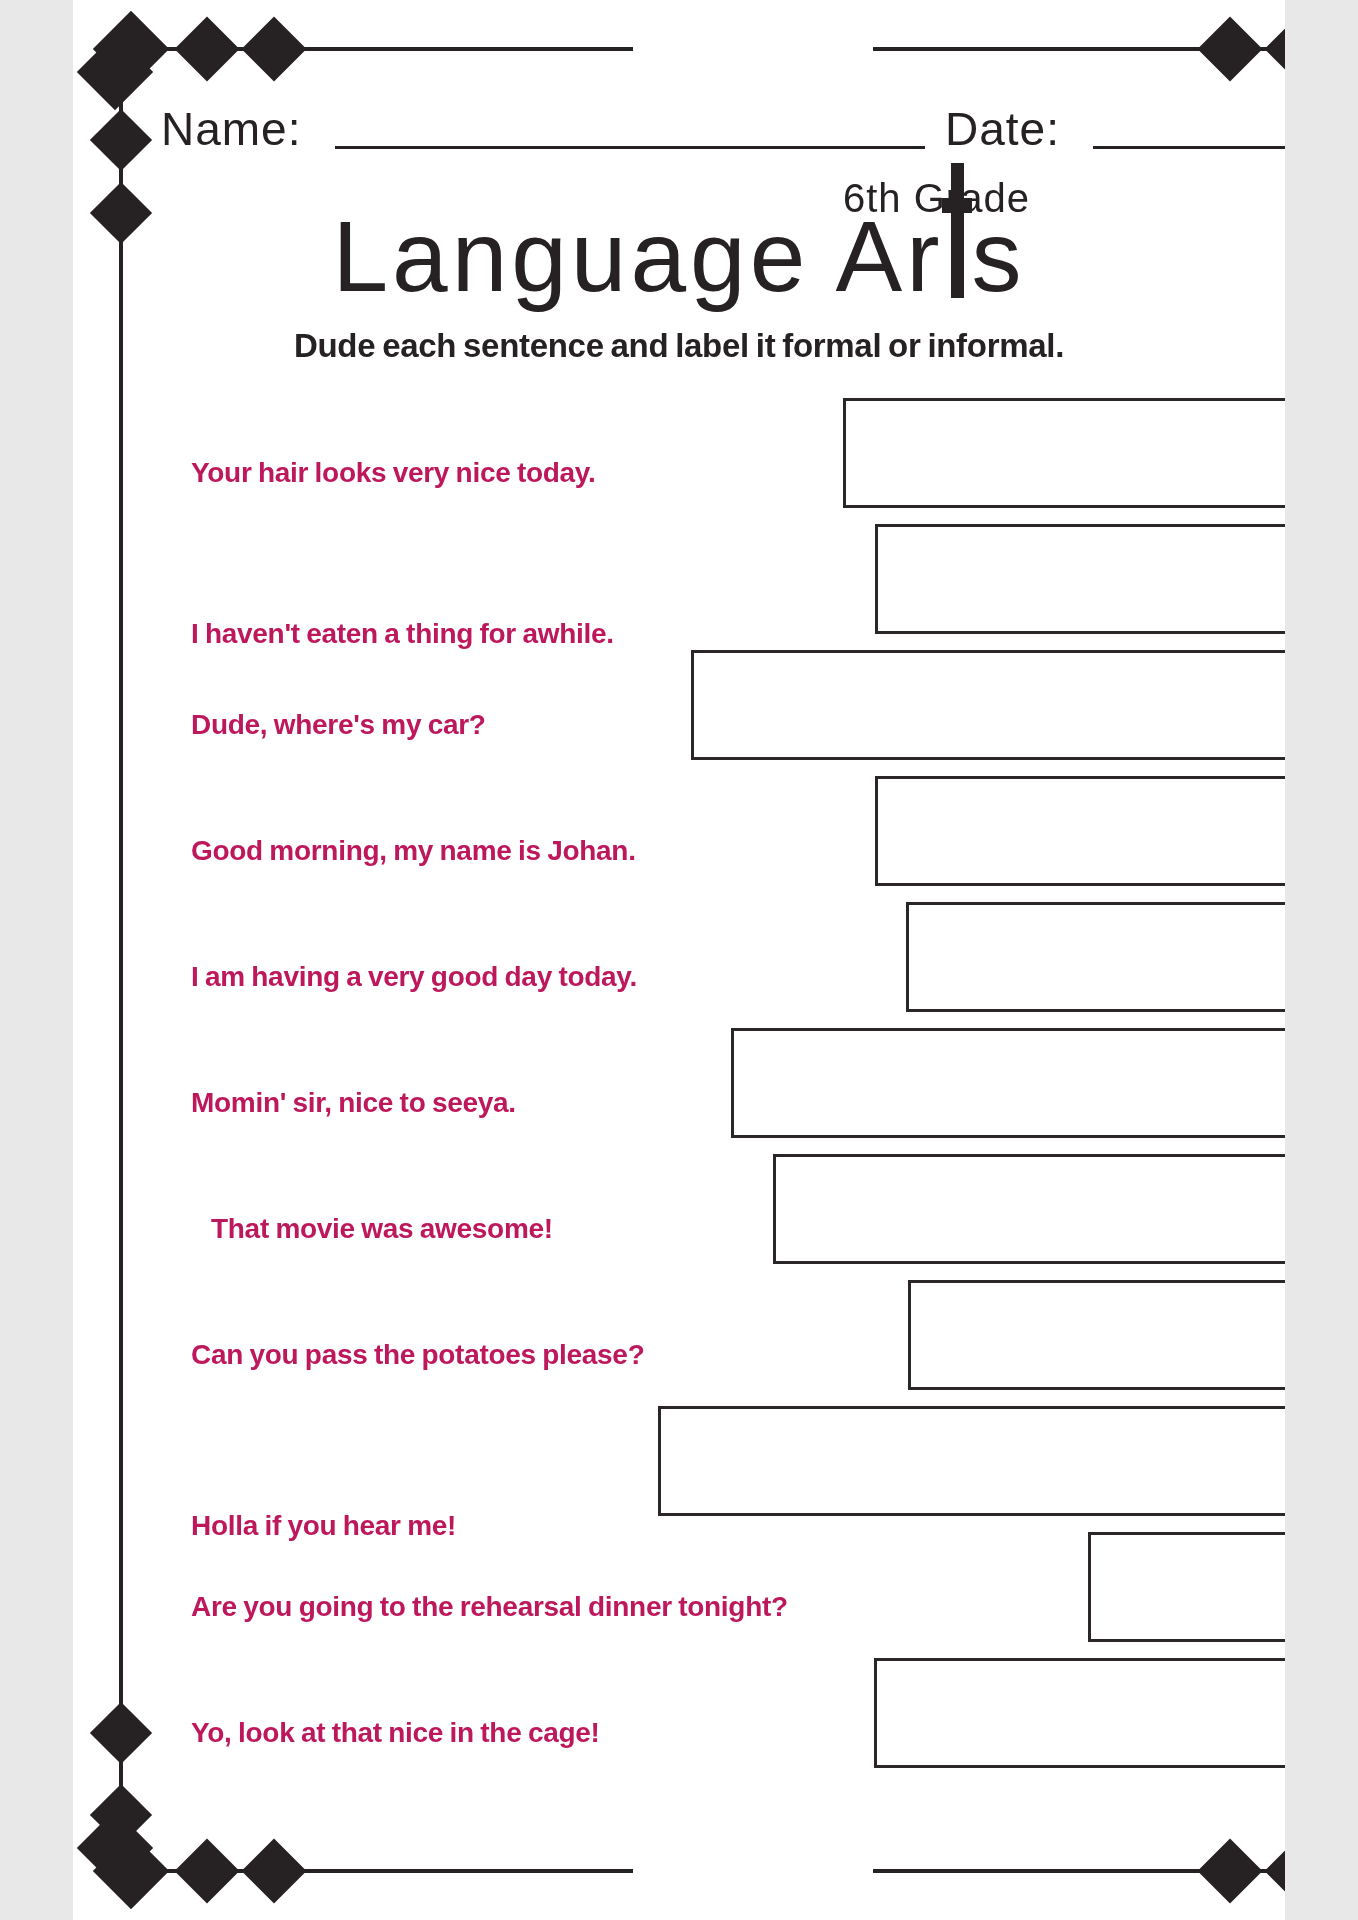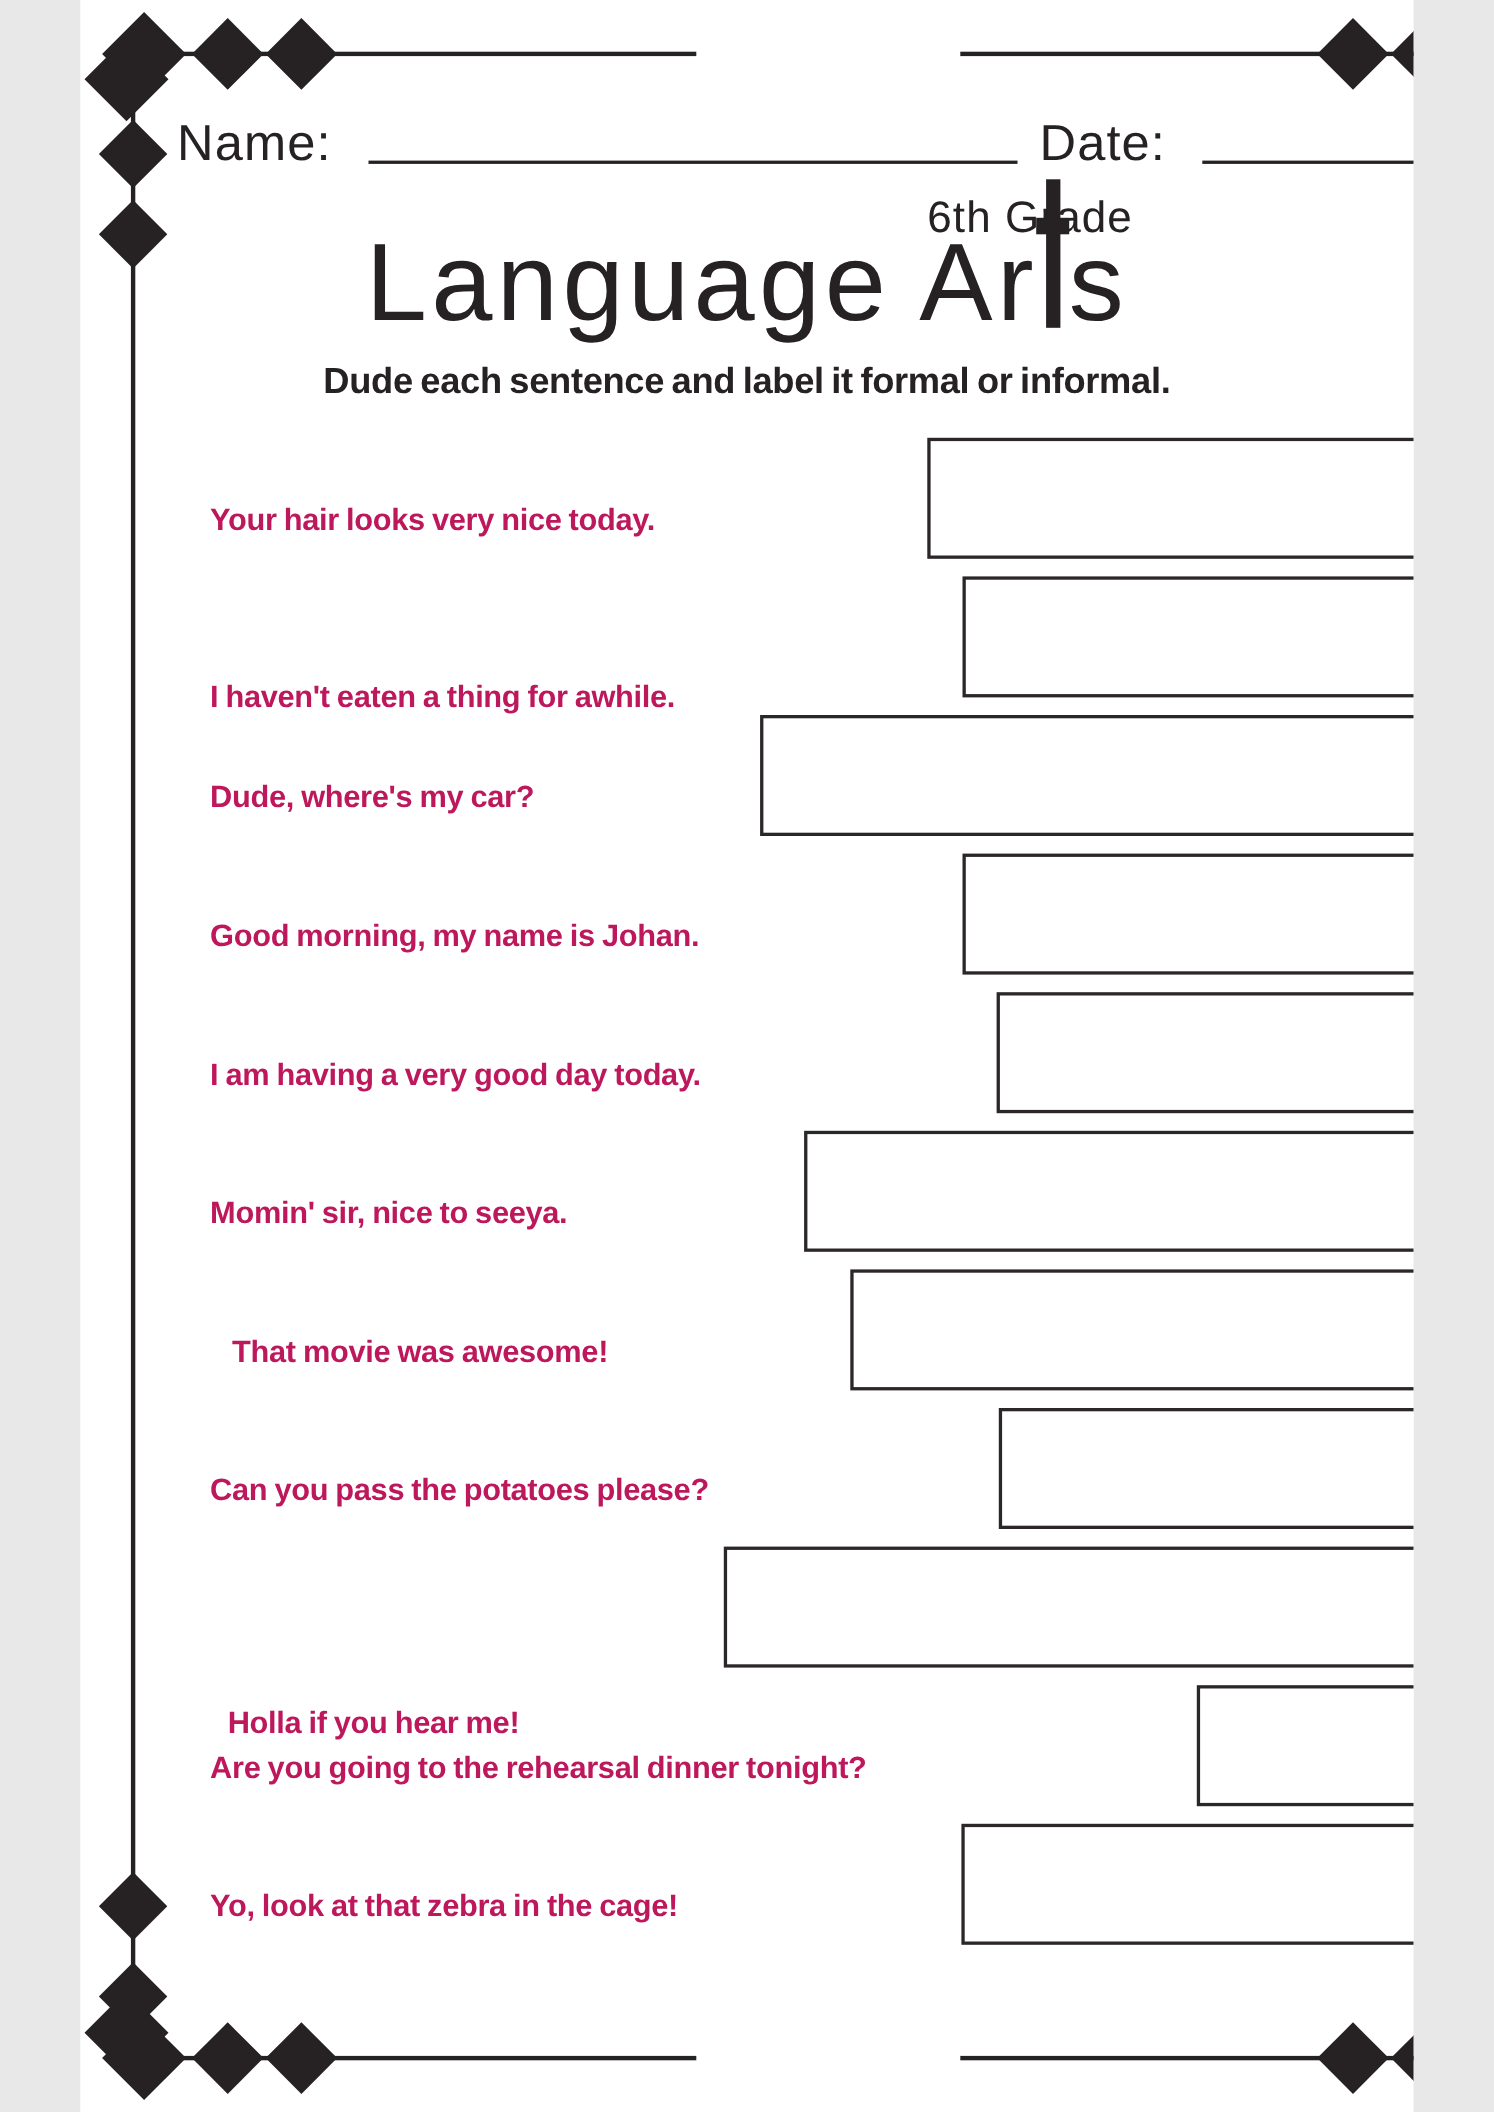--- a/index.html
+++ b/index.html
@@ -169,21 +169,21 @@
       <div class="sentence" style="top: 837px;">Good morning, my name is Johan.</div>
       <div class="answer-box" style="left: 802px; top: 776px; width: 459px; height: 110px;"></div>
       <div class="sentence" style="top: 963px;">I am having a very good day today.</div>
       <div class="answer-box" style="left: 833px; top: 902px; width: 428px; height: 110px;"></div>
       <div class="sentence" style="top: 1089px;">Momin' sir, nice to seeya.</div>
       <div class="answer-box" style="left: 658px; top: 1028px; width: 603px; height: 110px;"></div>
       <div class="sentence" style="top: 1215px; margin-left: 20px;">That movie was awesome!</div>
       <div class="answer-box" style="left: 700px; top: 1154px; width: 561px; height: 110px;"></div>
       <div class="sentence" style="top: 1341px;">Can you pass the potatoes please?</div>
       <div class="answer-box" style="left: 835px; top: 1280px; width: 426px; height: 110px;"></div>
-      <div class="sentence" style="top: 1552px; margin-left: 16px;">Holla if you hear me!</div>
+      <div class="sentence" style="top: 1512px;">Holla if you hear me!</div>
       <div class="answer-box" style="left: 585px; top: 1406px; width: 676px; height: 110px;"></div>
       <div class="sentence" style="top: 1593px;">Are you going to the rehearsal dinner tonight?</div>
       <div class="answer-box" style="left: 1015px; top: 1532px; width: 246px; height: 110px;"></div>
-      <div class="sentence" style="top: 1719px;">Yo, look at that zebra in the cage!</div>
+      <div class="sentence" style="top: 1719px;">Yo, look at that nice in the cage!</div>
       <div class="answer-box" style="left: 801px; top: 1658px; width: 460px; height: 110px;"></div>
     </div>
 
 </div>
 
 </body></html>

